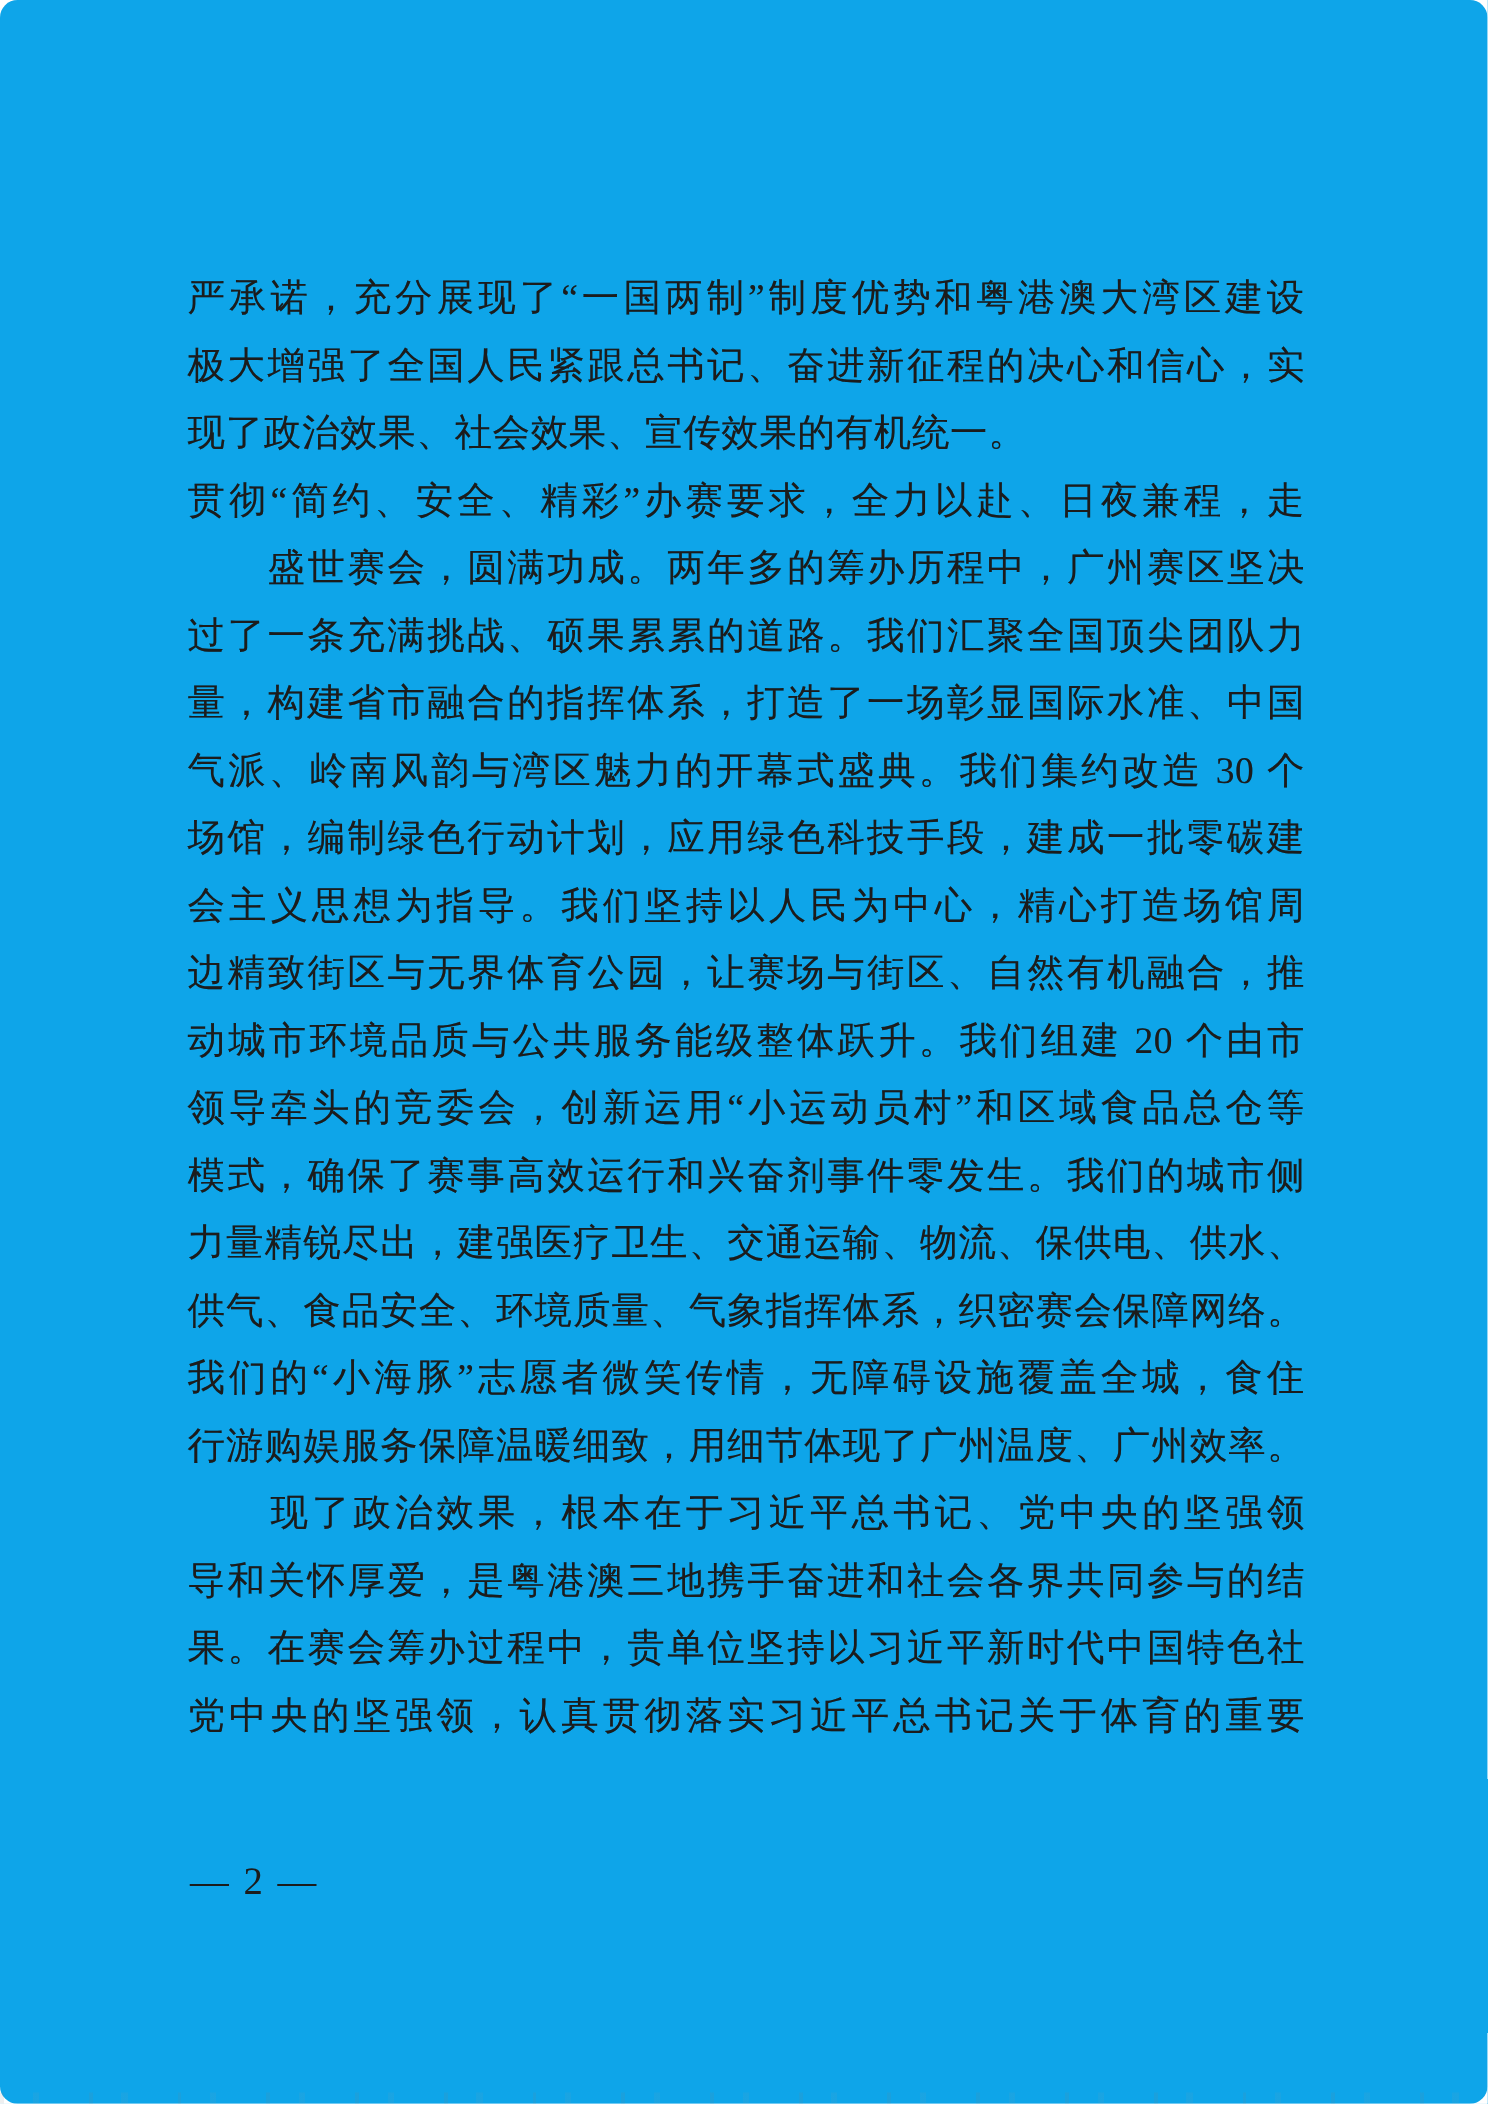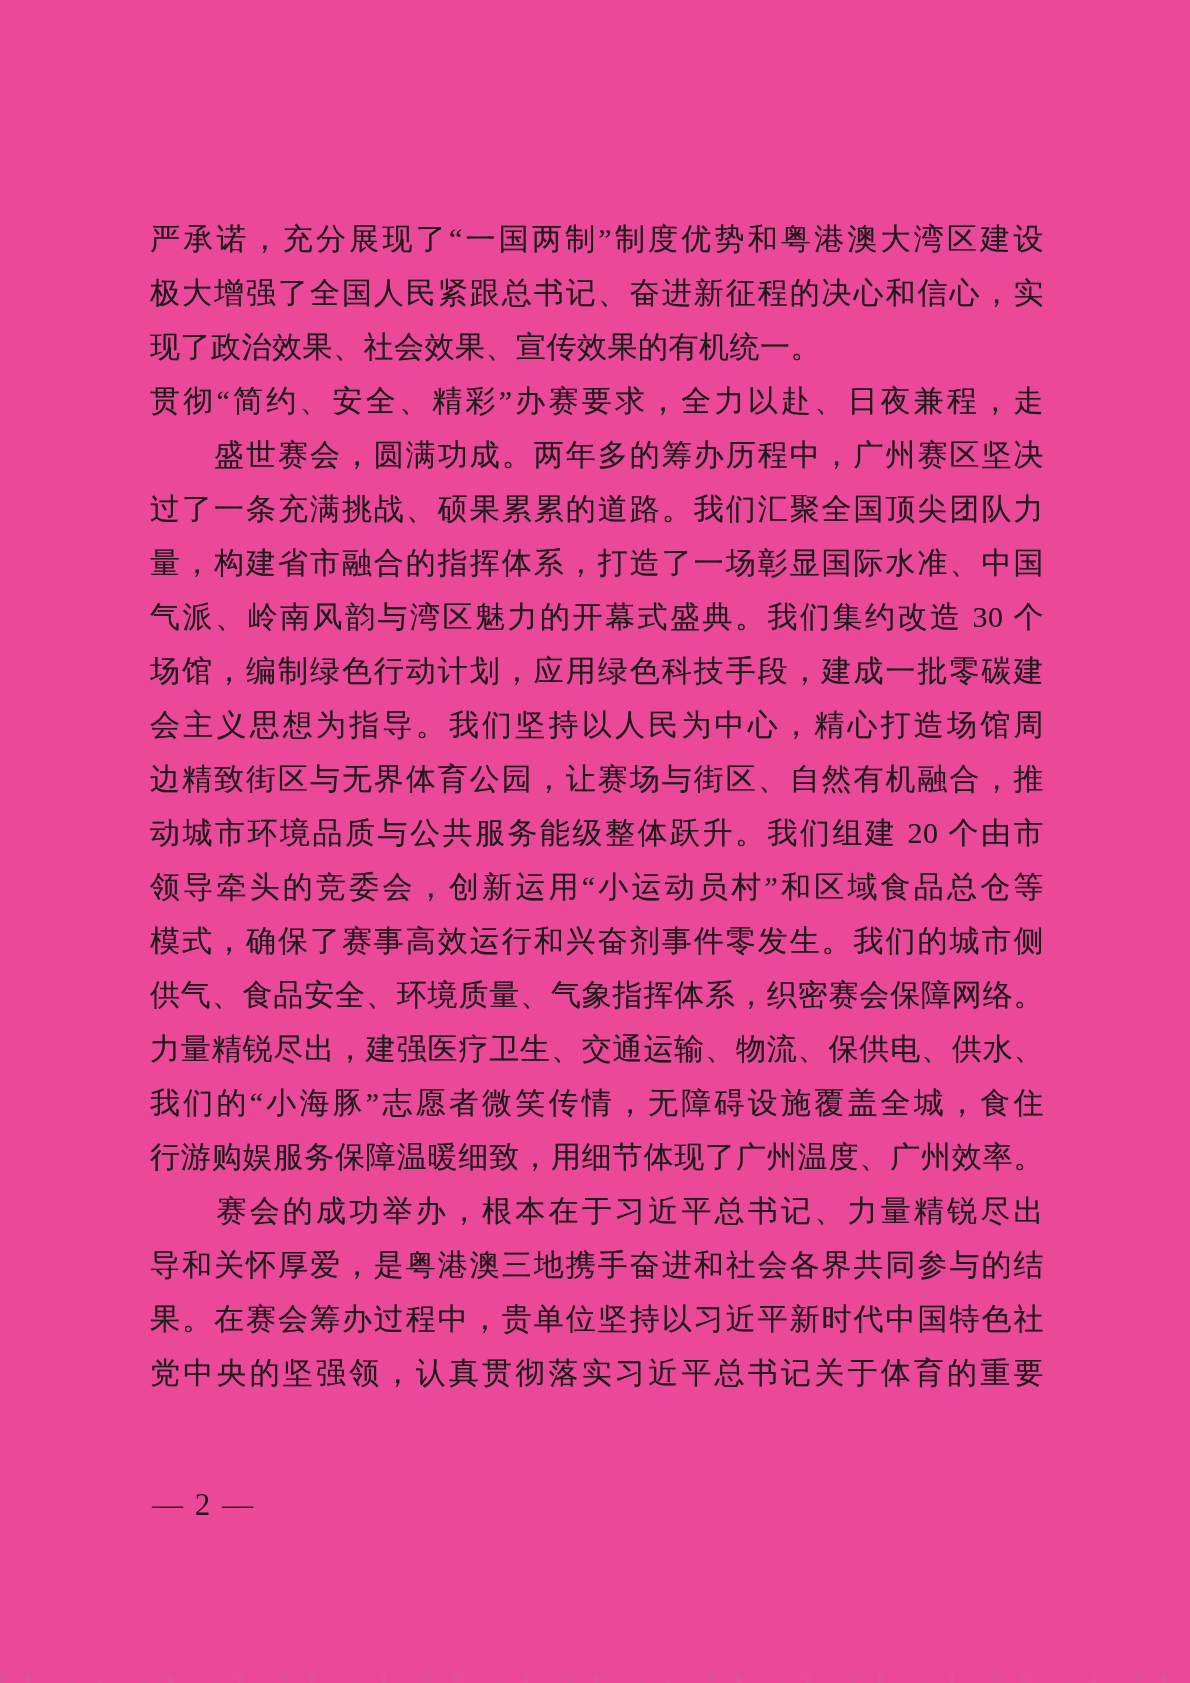--- a/index.html
+++ b/index.html
@@ -11,21 +11,22 @@
     position: relative;
     width: 1190px;
     height: 1683px;
     overflow: hidden;
     font-family: "Liberation Serif", "DejaVu Serif", serif;
     color: #1c1c1c;
   }
   .page {
     position: absolute;
     inset: 0;
-    background: #ec4899;
+    background: #0ea5e9;
+    border-radius: 14px;
   }
   .text-block {
     position: absolute;
     left: 150px;
     top: 212px;
     width: 894px;
   }
   .line {
     height: 54px;
     line-height: 54px;
@@ -79,25 +80,25 @@
     <div class="line">　　盛世赛会，圆满功成。两年多的筹办历程中，广州赛区坚决</div>
     <div class="line">过了一条充满挑战、硕果累累的道路。我们汇聚全国顶尖团队力</div>
     <div class="line">量，构建省市融合的指挥体系，打造了一场彰显国际水准、中国</div>
     <div class="line">气派、岭南风韵与湾区魅力的开幕式盛典。我们集约改造 30 个</div>
     <div class="line">场馆，编制绿色行动计划，应用绿色科技手段，建成一批零碳建</div>
     <div class="line">会主义思想为指导。我们坚持以人民为中心，精心打造场馆周</div>
     <div class="line">边精致街区与无界体育公园，让赛场与街区、自然有机融合，推</div>
     <div class="line">动城市环境品质与公共服务能级整体跃升。我们组建 20 个由市</div>
     <div class="line">领导牵头的竞委会，创新运用“小运动员村”和区域食品总仓等</div>
     <div class="line">模式，确保了赛事高效运行和兴奋剂事件零发生。我们的城市侧</div>
+    <div class="line">力量精锐尽出，建强医疗卫生、交通运输、物流、保供电、供水、</div>
     <div class="line">供气、食品安全、环境质量、气象指挥体系，织密赛会保障网络。</div>
-    <div class="line">力量精锐尽出，建强医疗卫生、交通运输、物流、保供电、供水、</div>
     <div class="line">我们的“小海豚”志愿者微笑传情，无障碍设施覆盖全城，食住</div>
     <div class="line">行游购娱服务保障温暖细致，用细节体现了广州温度、广州效率。</div>
-    <div class="line">　　赛会的成功举办，根本在于习近平总书记、力量精锐尽出</div>
+    <div class="line">　　现了政治效果，根本在于习近平总书记、党中央的坚强领</div>
     <div class="line">导和关怀厚爱，是粤港澳三地携手奋进和社会各界共同参与的结</div>
     <div class="line">果。在赛会筹办过程中，贵单位坚持以习近平新时代中国特色社</div>
     <div class="line">党中央的坚强领，认真贯彻落实习近平总书记关于体育的重要</div>
   </main>
 
   <div class="footer">— 2 —</div>
 
   <div class="scan-noise"></div>
 
 </div>

